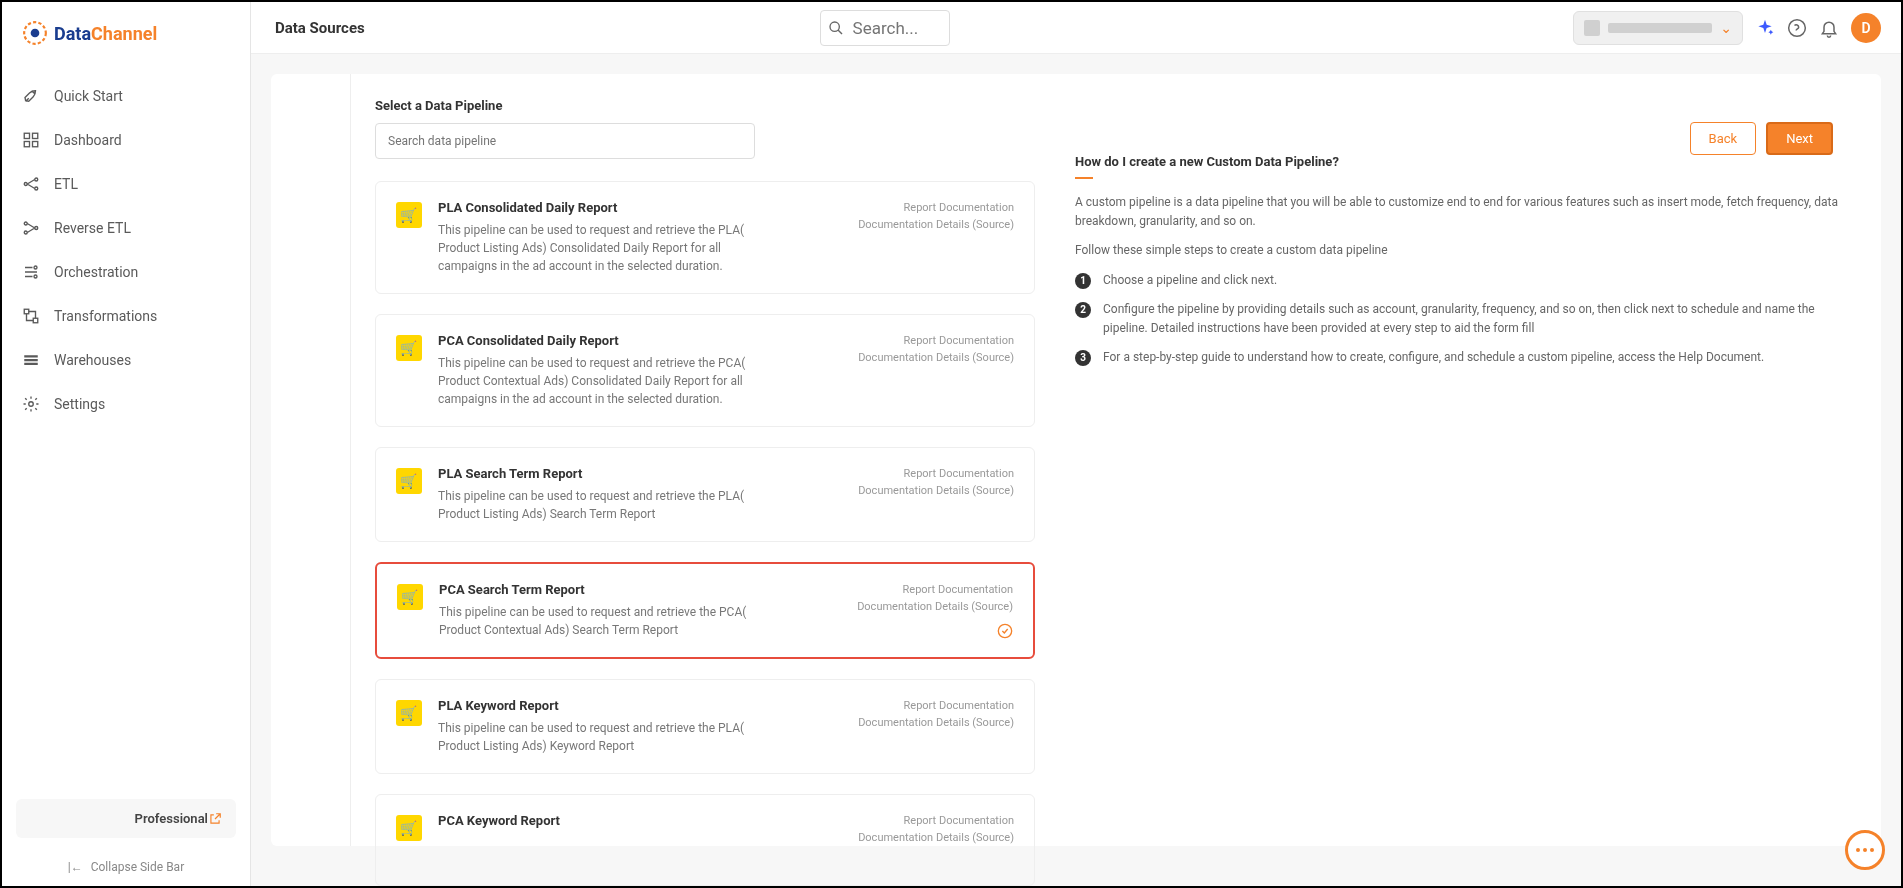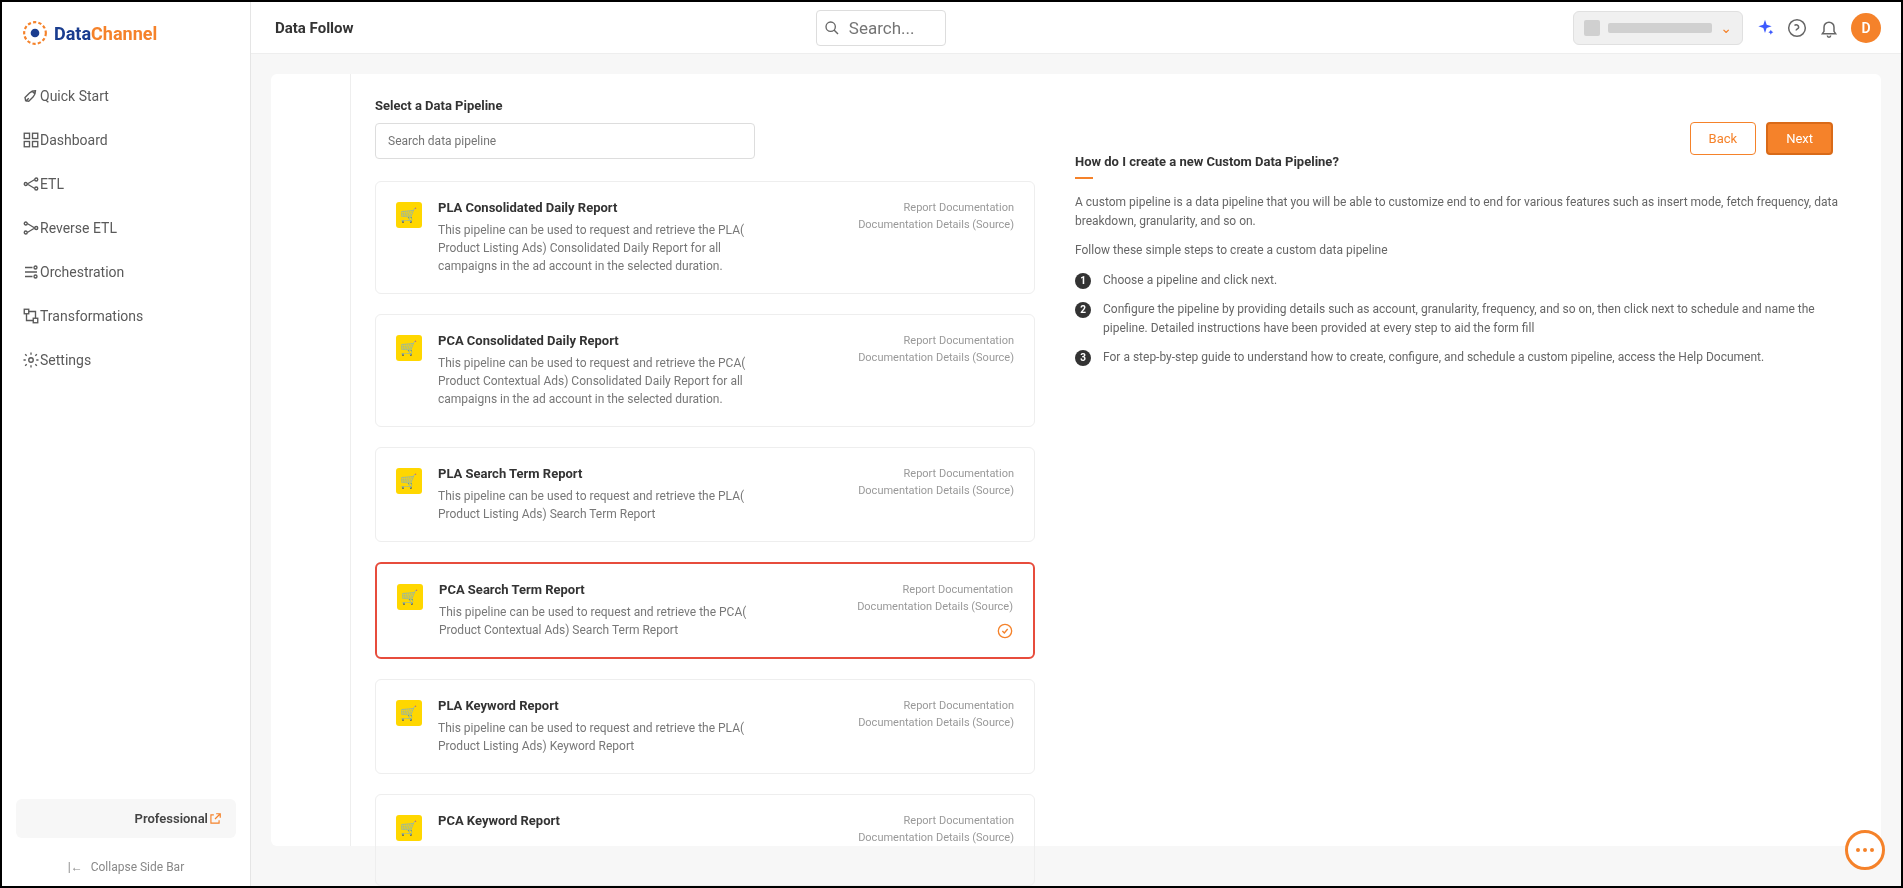--- a/index.html
+++ b/index.html
@@ -5,21 +5,21 @@
 * { margin: 0; padding: 0; box-sizing: border-box; font-family: -apple-system, BlinkMacSystemFont, 'Segoe UI', Roboto, sans-serif; }
 body { background: #fff; overflow: hidden; }
 .app { display: flex; width: 1903px; height: 888px; border: 2px solid #000; }
 .sidebar { width: 249px; background: #fff; display: flex; flex-direction: column; border-right: 1px solid #e5e5e5; }
 .logo { padding: 18px 20px; display: flex; align-items: center; gap: 6px; }
 .logo-icon { width: 26px; height: 26px; }
 .logo-text { font-size: 18px; font-weight: 700; }
 .logo-data { color: #1a3d8f; }
 .logo-channel { color: #f5822a; }
 .nav { flex: 1; padding: 10px 0; }
-.nav-item { display: flex; align-items: center; padding: 13px 20px; color: #5a5a5a; font-size: 14px; cursor: pointer; }
+.nav-item { display: flex; align-items: center; gap: 14px; padding: 13px 20px; color: #5a5a5a; font-size: 14px; cursor: pointer; }
 .nav-icon { width: 18px; height: 18px; stroke: #5a5a5a; fill: none; stroke-width: 1.8; }
 .plan-badge { margin: 0 14px 10px; padding: 12px 14px; background: #f7f7f7; border-radius: 6px; display: flex; justify-content: flex-end; align-items: center; font-size: 13px; font-weight: 600; color: #444; }
 .plan-ext { color: #f5822a; }
 .collapse-bar { padding: 12px 20px; font-size: 12px; color: #888; display: flex; align-items: center; gap: 8px; cursor: pointer; justify-content: center; }
 .main { flex: 1; background: #f7f7f7; display: flex; flex-direction: column; overflow: hidden; }
 .topbar { height: 52px; background: #fff; display: flex; align-items: center; padding: 0 20px; gap: 12px; border-bottom: 1px solid #eee; }
 .page-title { font-size: 15px; font-weight: 700; color: #333; margin-right: auto; margin-left: 4px; }
 .search-wrap { position: relative; width: 130px; margin: 0 auto; transform: translateX(-260px); }
 .search-input { width: 130px; padding: 7px 10px 7px 32px; border: 1px solid #ddd; border-radius: 4px; font-size: 17px; background: #fff; }
 .search-icon-top { position: absolute; left: 8px; top: 50%; transform: translateY(-50%); width: 16px; height: 16px; stroke: #666; fill: none; stroke-width: 2; }
@@ -119,41 +119,47 @@
       <div class="nav-item">
         <svg class="nav-icon" viewBox="0 0 24 24">
             <rect x="3" y="3" width="6" height="6"></rect>
             <rect x="15" y="15" width="6" height="6"></rect>
             <path d="M9 6h9v9M6 9v9h9"></path>
           </svg>
         <span>Transformations</span>
       </div>
       <div class="nav-item">
         <svg class="nav-icon" viewBox="0 0 24 24">
+            <path d="M3 7h18M3 12h18M3 17h18" stroke-width="3"></path>
+          </svg>
+        <span>Warehouses</span>
+      </div>
+      <div class="nav-item">
+        <svg class="nav-icon" viewBox="0 0 24 24">
             <circle cx="12" cy="12" r="3"></circle>
             <path d="M12 2v3m0 14v3M4.2 4.2l2.1 2.1m11.4 11.4l2.1 2.1M2 12h3m14 0h3M4.2 19.8l2.1-2.1m11.4-11.4l2.1-2.1"></path>
           </svg>
         <span>Settings</span>
       </div>
     </nav>
     <div class="plan-badge">
       <span>Professional</span>
       <svg class="plan-ext" width="14" height="14" viewBox="0 0 24 24" fill="none" stroke="currentColor" stroke-width="2">
           <path d="M14 3h7v7M21 3l-9 9M10 5H5v14h14v-5"></path>
         </svg>
     </div>
     <div class="collapse-bar">
       <span>|←</span>
       <span>Collapse Side Bar</span>
     </div>
   </aside>
 
   <div class="main">
     <div class="topbar">
-      <div class="page-title">Data Follow</div>
+      <div class="page-title">Data Sources</div>
       <div class="search-wrap">
         <svg class="search-icon-top" viewBox="0 0 24 24">
             <circle cx="10" cy="10" r="7"></circle>
             <path d="M21 21l-6-6"></path>
           </svg>
         <input class="search-input" placeholder="Search..." style="">
       </div>
       <div class="account-sel">
         <span class="acct-icon"></span>
         <span class="acct-text"></span>

